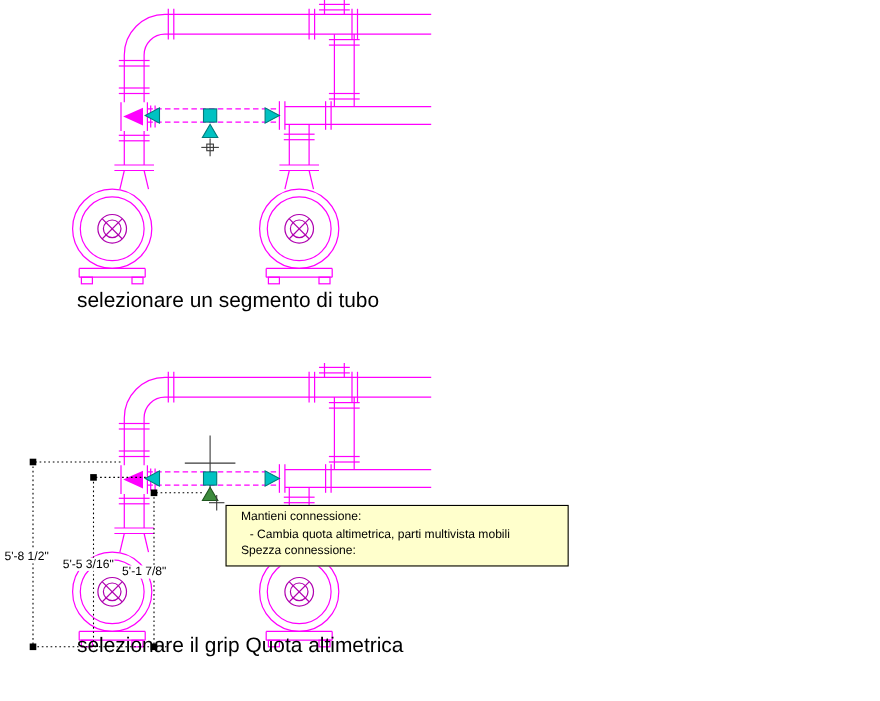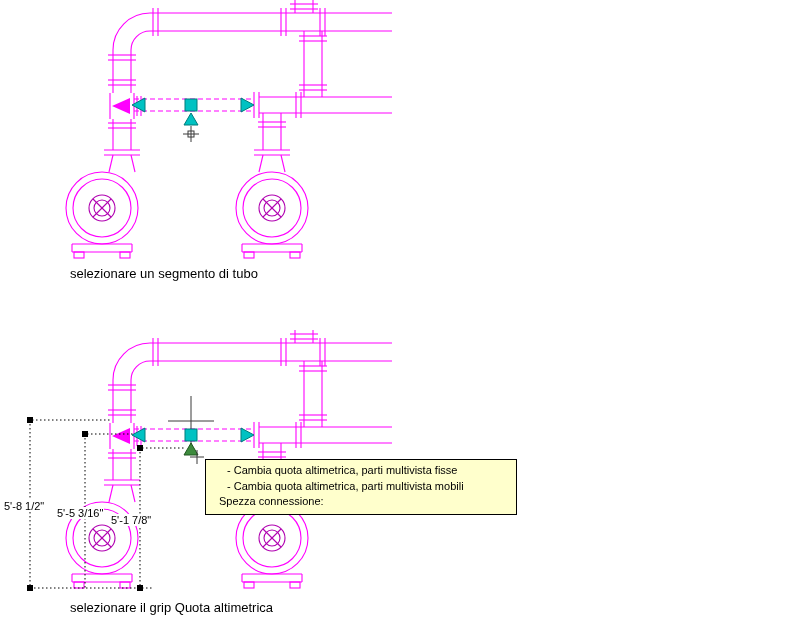--- a/index.html
+++ b/index.html
@@ -21,23 +21,23 @@
   svg.drawing{position:absolute;left:0;top:0;}
   .pipe{stroke:var(--c-pipe);stroke-width:1.1;fill:none;}
   .pipe-f{fill:var(--c-pipe);stroke:none;}
   .pipe-d{stroke:var(--c-pipe-dark);stroke-width:1.1;fill:none;}
   .dash{stroke:var(--c-pipe);stroke-width:1.1;fill:none;stroke-dasharray:5 3;}
   .grip{fill:var(--c-grip);stroke:var(--c-grip-border);stroke-width:1;}
   .gripsel{fill:var(--c-grip-selected);stroke:var(--c-grip-selected-border);stroke-width:1;}
   .cur{stroke:#3a3a3a;stroke-width:1;fill:none;}
   .dim{stroke:#000000;stroke-width:1;stroke-dasharray:1.5 2.5;fill:none;}
   .dimsq{fill:#000000;stroke:none;}
-  .caption{position:absolute;font-size:13px;line-height:15px;color:var(--c-text);white-space:nowrap;}
+  .caption{position:absolute;font-size:19px;line-height:15px;color:var(--c-text);white-space:nowrap;}
   .caption.top{left:70px;top:266px;}
-  .caption.bottom{left:70px;top:600px;}
+  .caption.bottom{left:70px;top:580px;}
   .dim-label{position:absolute;font-size:11px;line-height:12px;background:#ffffff;padding:0 1px;white-space:nowrap;}
   .dim-label.d1{left:3px;top:500px;}
   .dim-label.d2{left:56px;top:507px;}
   .dim-label.d3{left:110px;top:514px;}
   .tooltip{
     position:absolute;left:205px;top:459px;width:298px;
     background:var(--c-tooltip-bg);border:1px solid var(--c-tooltip-border);
     font-size:11px;line-height:15.5px;padding:3px 6px 4px 6px;white-space:nowrap;
   }
   .tooltip .ind-1{padding-left:7px;}
@@ -190,16 +190,16 @@
 </svg>
 
 <div class="caption top">selezionare un segmento di tubo</div>
 <div class="caption bottom">selezionare il grip Quota altimetrica</div>
 
 <span class="dim-label d1">5'-8 1/2"</span>
 <span class="dim-label d2">5'-5 3/16"</span>
 <span class="dim-label d3">5'-1 7/8"</span>
 
 <div class="tooltip">
-  <div class="ind-2">- Cambia quota altimetrica, parti multivista fisse</div>
+  <div class="ind-1">Mantieni connessione:</div>
   <div class="ind-2">- Cambia quota altimetrica, parti multivista mobili</div>
   <div class="ind-1">Spezza connessione:</div>
 </div>
 
 </body></html>

